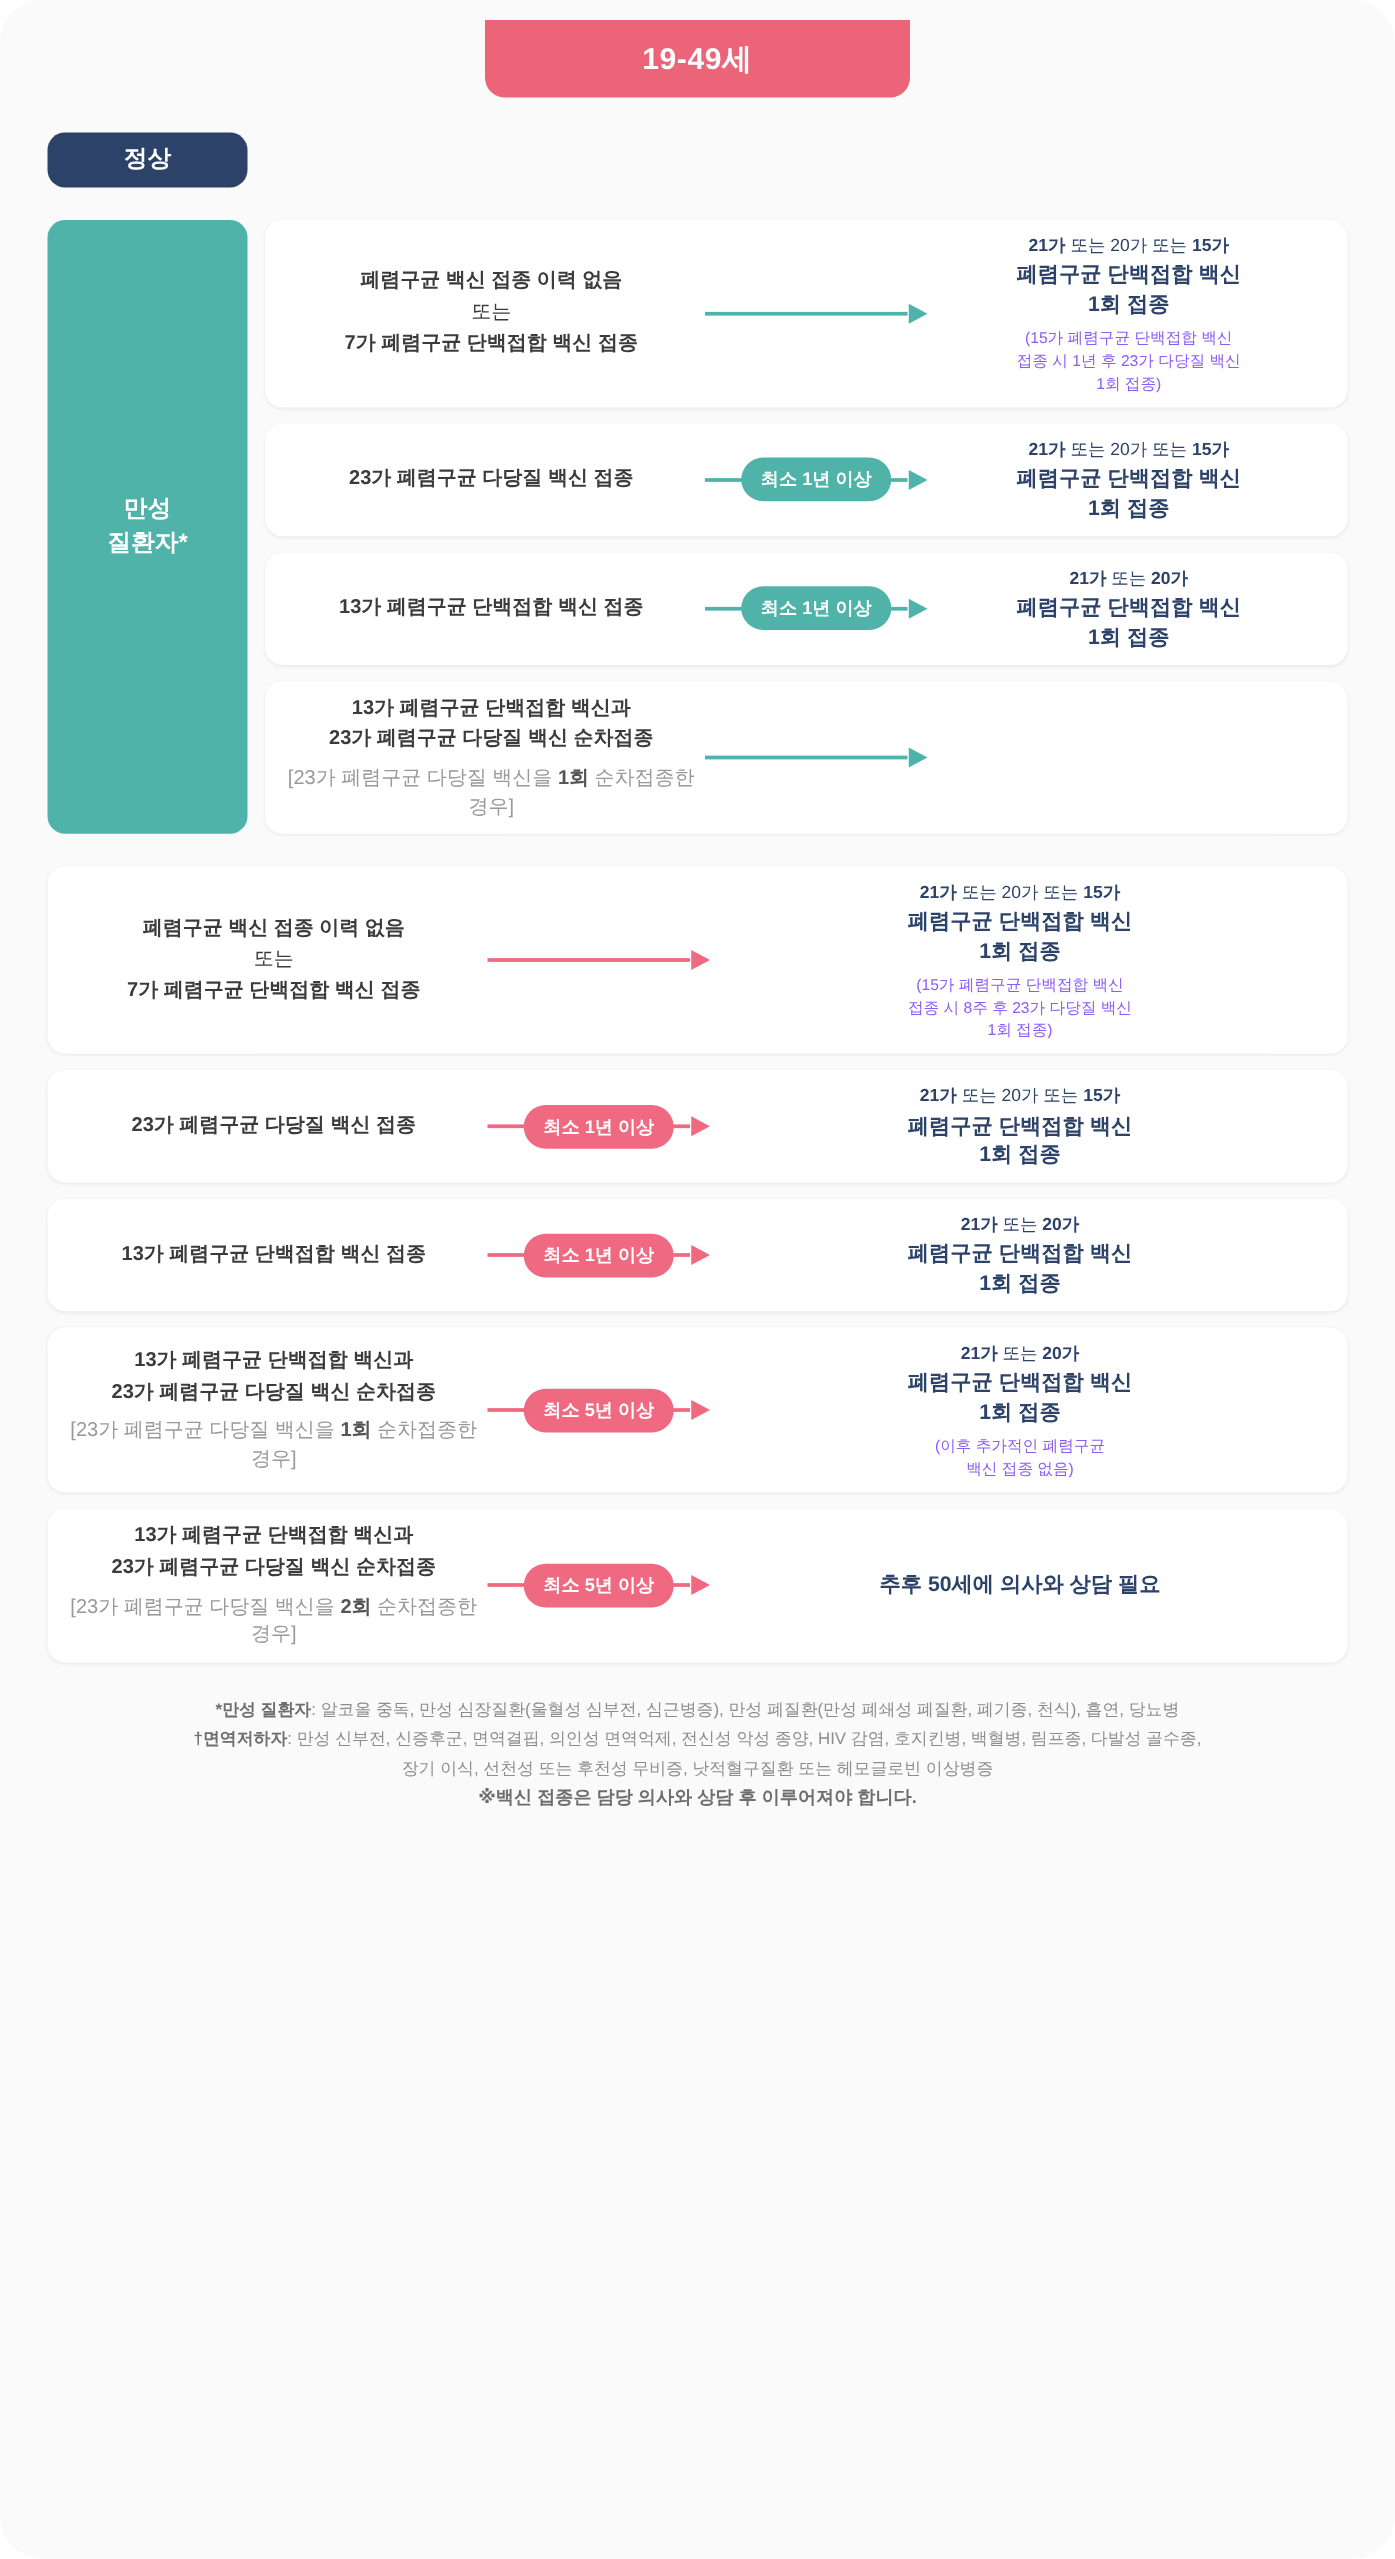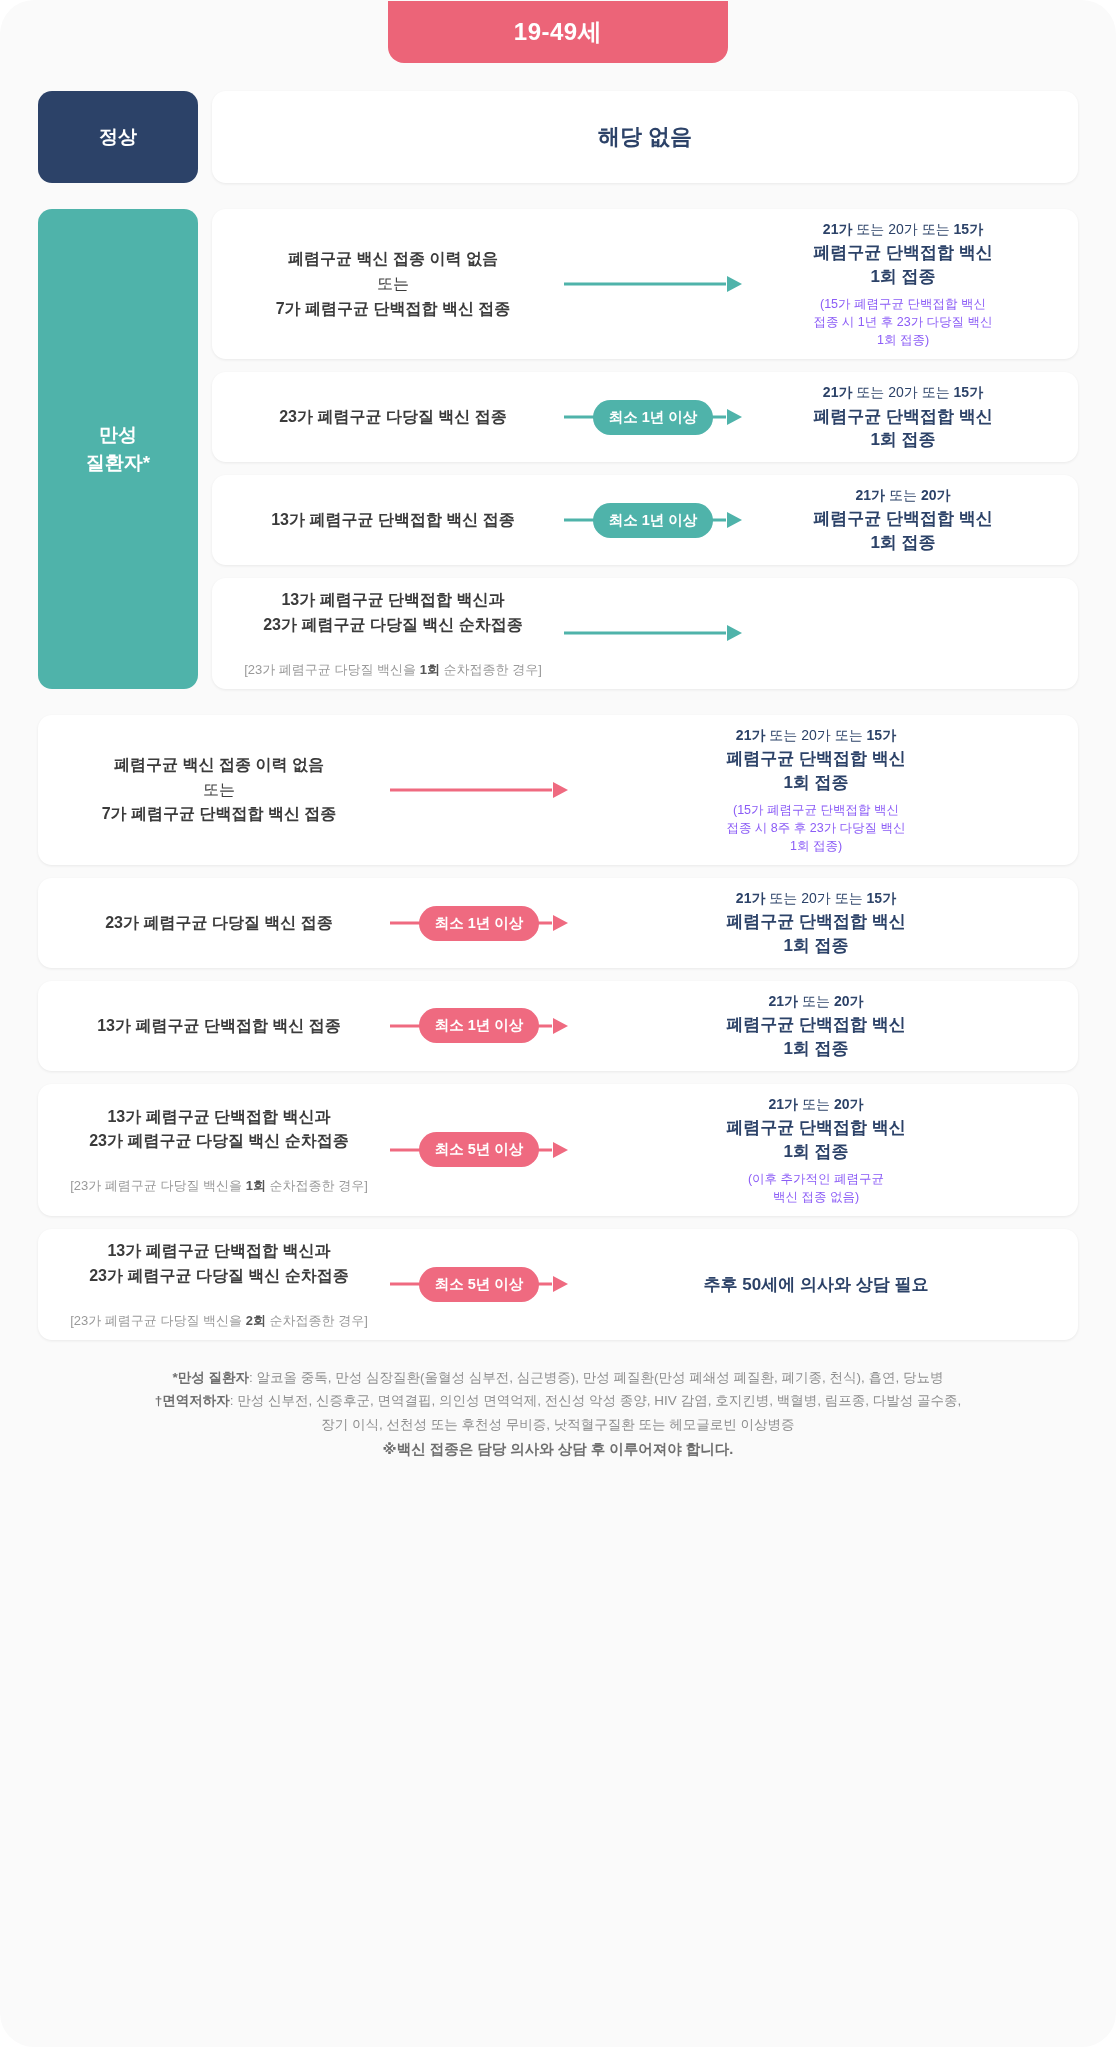--- a/index.html
+++ b/index.html
@@ -11,21 +11,21 @@
     font-family: "Liberation Sans", "DejaVu Sans", sans-serif;
     position: relative;
     overflow: hidden;
   }
 
   .page {
     width: 1116px;
     height: 2047px;
     background: #fafafa;
     border-radius: 34px;
-    padding: 1px 38px;
+    padding: 16px 38px;
     position: relative;
   }
 
   
   .header-wrap {
     display: flex;
     justify-content: center;
     padding-top: 0;
     height: 64px;
   }
@@ -101,24 +101,24 @@
     flex: 0 0 330px;
     text-align: center;
     color: #3b3b3b;
     font-size: 16px;
     font-weight: bold;
     line-height: 1.55;
     padding-right: 4px;
   }
   .col-left .sub {
     display: block;
-    font-size: 13px;
+    font-size: 16px;
     font-weight: normal;
     color: #999999;
-    margin-top: 23px;
+    margin-top: 8px;
     line-height: 1.4;
   }
   .col-left .sub b { color: #555; font-weight: bold; }
   .col-left .plain { font-weight: normal; display: block; }
 
   .col-arrow {
     flex: 0 0 186px;
     display: flex;
     align-items: center;
     justify-content: center;
@@ -209,25 +209,20 @@
 
 <div class="page">
 
   <div class="header-wrap">
     <div class="header-banner">19-49세</div>
   </div>
 
   <div id="groups-container">
       <div class="group">
         <div class="side-label side-normal">정상</div>
-        <div class="rows">
-          <div class="card card-empty">
-            <div class="empty-text">해당 없음</div>
-          </div>
-        </div>
       </div>
       <div class="group">
         <div class="side-label side-chronic">만성<br>질환자*</div>
         <div class="rows">
           <div class="card">
             <div class="col-left">
               <div>폐렴구균 백신 접종 이력 없음</div>
               <div class="plain">또는</div>
               <div>7가 폐렴구균 단백접합 백신 접종</div>
             </div>

